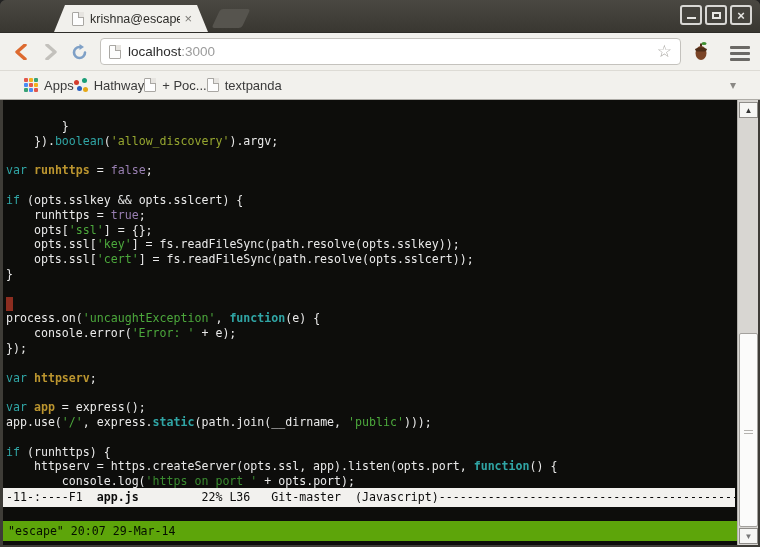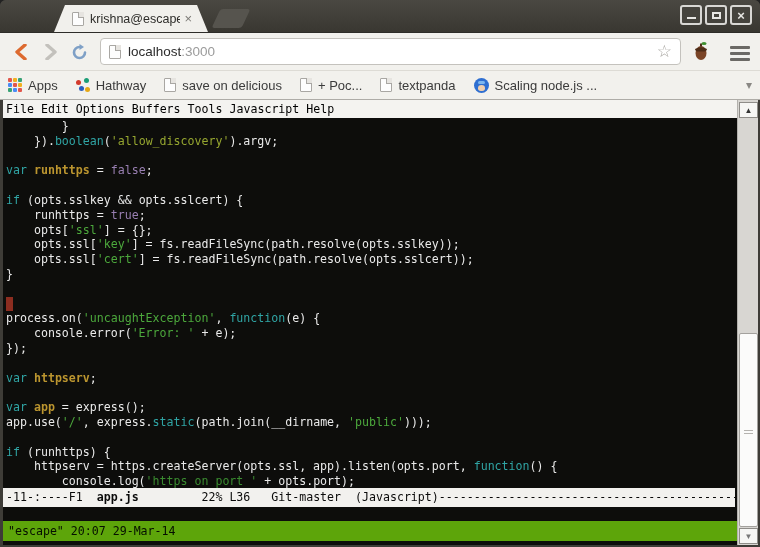--- a/index.html
+++ b/index.html
@@ -39,21 +39,21 @@
 
   
   .page-ic { width:12px; height:14px; background:#fdfdfd; border:1px solid #a9a7a3;
              border-radius:1px; position:relative; flex:none; }
   .page-ic:before { content:""; position:absolute; right:-1px; top:-1px; width:5px; height:5px;
              background:#e6e4e0; border-left:1px solid #a9a7a3; border-bottom:1px solid #a9a7a3; }
 
   
   .bookmarks { position:absolute; top:71px; left:0; width:760px; height:29px;
                background:#f2f1ed; border-bottom:1px solid #aeaca7;
-               display:flex; align-items:center; padding:0 8px; gap:18px; }
+               display:flex; align-items:center; padding:0 24px; }
   .bm { display:flex; align-items:center; gap:6px; font-size:13px; color:#3b3b3b; white-space:nowrap; }
   .apps-grid { width:14px; height:14px; display:grid; grid-template-columns:repeat(3,1fr); gap:1px; }
   .apps-grid i { border-radius:1px; }
   .hathway-ic { width:14px; height:14px; position:relative; }
   .hathway-ic i { position:absolute; width:5px; height:5px; border-radius:50%; }
   .mm-ic { width:15px; height:15px; border-radius:50%; background:#2f6fd1; position:relative; }
   .mm-ic:before { content:""; position:absolute; left:4px; top:7px; width:7px; height:6px;
                   background:#f0cfae; border-radius:50% 50% 40% 40%; }
   .mm-ic:after { content:""; position:absolute; left:4px; top:3px; width:7px; height:3px;
                  background:#7db7f0; border-radius:2px; }
@@ -64,21 +64,21 @@
   .menubar { position:absolute; top:0; left:0; width:734px; height:18px; background:#f4f3f0;
              font-family:"DejaVu Sans Mono", monospace; font-size:11.6px; line-height:18px;
              color:#000; padding-left:3px; white-space:pre; }
   .mi { margin-right:7px; }
   .term { position:absolute; top:18px; left:0; width:734px; height:423px; background:#0d0d0b; overflow:hidden;}
   #code { position:absolute; top:1px; left:3px; font-family:"DejaVu Sans Mono", monospace;
           font-size:11.6px; line-height:14.8px; }
   .cl { white-space:pre; height:14.8px; }
   .d  { color:#eaeaea; }
   .k  { color:#30a5a5; }
-  .kb { color:#30a5a5; font-weight:normal; }
+  .kb { color:#30a5a5; font-weight:bold; }
   .v  { color:#bb952f;font-weight:bold; }
   .s  { color:#4ca83c; }
   .so { color:#96a630;text-align:right; }
   .sd { color:#3a8c30; }
   .c  { color:#997fb2; }
   .cur{ background:#8c2d20; color:#8c2d20; }
   .modeline { position:absolute; top:370px; left:0; width:732px; height:19px; background:#f2f1ee;
               font-family:"DejaVu Sans Mono", monospace; font-size:11.6px; line-height:19px;
               color:#0a0a0a; padding-left:3px; white-space:pre; overflow:hidden; }
   .ml-buffer { font-weight:bold; }
@@ -179,39 +179,30 @@
       <span class="hathway-ic">
         <i style="left:0;top:2px;background:#d33a2c"></i>
           <i style="left:8px;top:0;background:#1b9e77"></i>
         <i style="left:3px;top:8px;background:#2b5fbf"></i>
           <i style="left:9px;top:9px;background:#e6a817"></i>
       </span>
       <span>Hathway</span>
     </div>
     <div class="bm">
       <span class="page-ic"></span>
-      <span>save on delicious</span>
-    </div>
-    <div class="bm">
-      <span class="page-ic"></span>
       <span>+ Poc...</span>
     </div>
     <div class="bm">
       <span class="page-ic"></span>
       <span>textpanda</span>
     </div>
-    <div class="bm">
-      <span class="mm-ic"></span>
-      <span>Scaling node.js ...</span>
-    </div>
     <span class="bm-overflow">▾</span>
   </div>
 
   <div class="pagearea">
-    <div class="menubar" id="menubar"><span class="mi">File</span><span class="mi">Edit</span><span class="mi">Options</span><span class="mi">Buffers</span><span class="mi">Tools</span><span class="mi">Javascript</span><span class="mi">Help</span></div>
 
     <div class="term">
       <pre id="code"><div class="cl"><span class="d">        }</span></div><div class="cl"><span class="d">    }).</span><span class="k">boolean</span><span class="d">(</span><span class="so">'allow_discovery'</span><span class="d">).argv;</span></div><div class="cl">&nbsp;</div><div class="cl"><span class="k">var</span><span class="d"> </span><span class="v">runhttps</span><span class="d"> = </span><span class="c">false</span><span class="d">;</span></div><div class="cl">&nbsp;</div><div class="cl"><span class="k">if</span><span class="d"> (opts.sslkey &amp;&amp; opts.sslcert) {</span></div><div class="cl"><span class="d">    runhttps = </span><span class="c">true</span><span class="d">;</span></div><div class="cl"><span class="d">    opts[</span><span class="s">'ssl'</span><span class="d">] = {};</span></div><div class="cl"><span class="d">    opts.ssl[</span><span class="s">'key'</span><span class="d">] = fs.readFileSync(path.resolve(opts.sslkey));</span></div><div class="cl"><span class="d">    opts.ssl[</span><span class="s">'cert'</span><span class="d">] = fs.readFileSync(path.resolve(opts.sslcert));</span></div><div class="cl"><span class="d">}</span></div><div class="cl">&nbsp;</div><div class="cl"><span class="cur">&nbsp;</span></div><div class="cl"><span class="d">process.on(</span><span class="s">'uncaughtException'</span><span class="d">, </span><span class="kb">function</span><span class="d">(e) {</span></div><div class="cl"><span class="d">    console.error(</span><span class="s">'Error: '</span><span class="d"> + e);</span></div><div class="cl"><span class="d">});</span></div><div class="cl">&nbsp;</div><div class="cl"><span class="k">var</span><span class="d"> </span><span class="v">httpserv</span><span class="d">;</span></div><div class="cl">&nbsp;</div><div class="cl"><span class="k">var</span><span class="d"> </span><span class="v">app</span><span class="d"> = express();</span></div><div class="cl"><span class="d">app.use(</span><span class="s">'/'</span><span class="d">, express.</span><span class="kb">static</span><span class="d">(path.join(__dirname, </span><span class="s">'public'</span><span class="d">)));</span></div><div class="cl">&nbsp;</div><div class="cl"><span class="k">if</span><span class="d"> (runhttps) {</span></div><div class="cl"><span class="d">    httpserv = https.createServer(opts.ssl, app).listen(opts.port, </span><span class="kb">function</span><span class="d">() {</span></div><div class="cl"><span class="d">        console.log(</span><span class="sd">'https on port '</span><span class="d"> + opts.port);</span></div></pre>
       <div class="modeline"><span>-11-:----F1  </span><span class="ml-buffer">app.js</span><span>         22% L36   Git-master  (Javascript)---------------------------------------------</span></div>
       <div class="tmuxbar">
         <span>"escape" 20:07 29-Mar-14</span>
       </div>
     </div>
 
     <div class="scroll">

